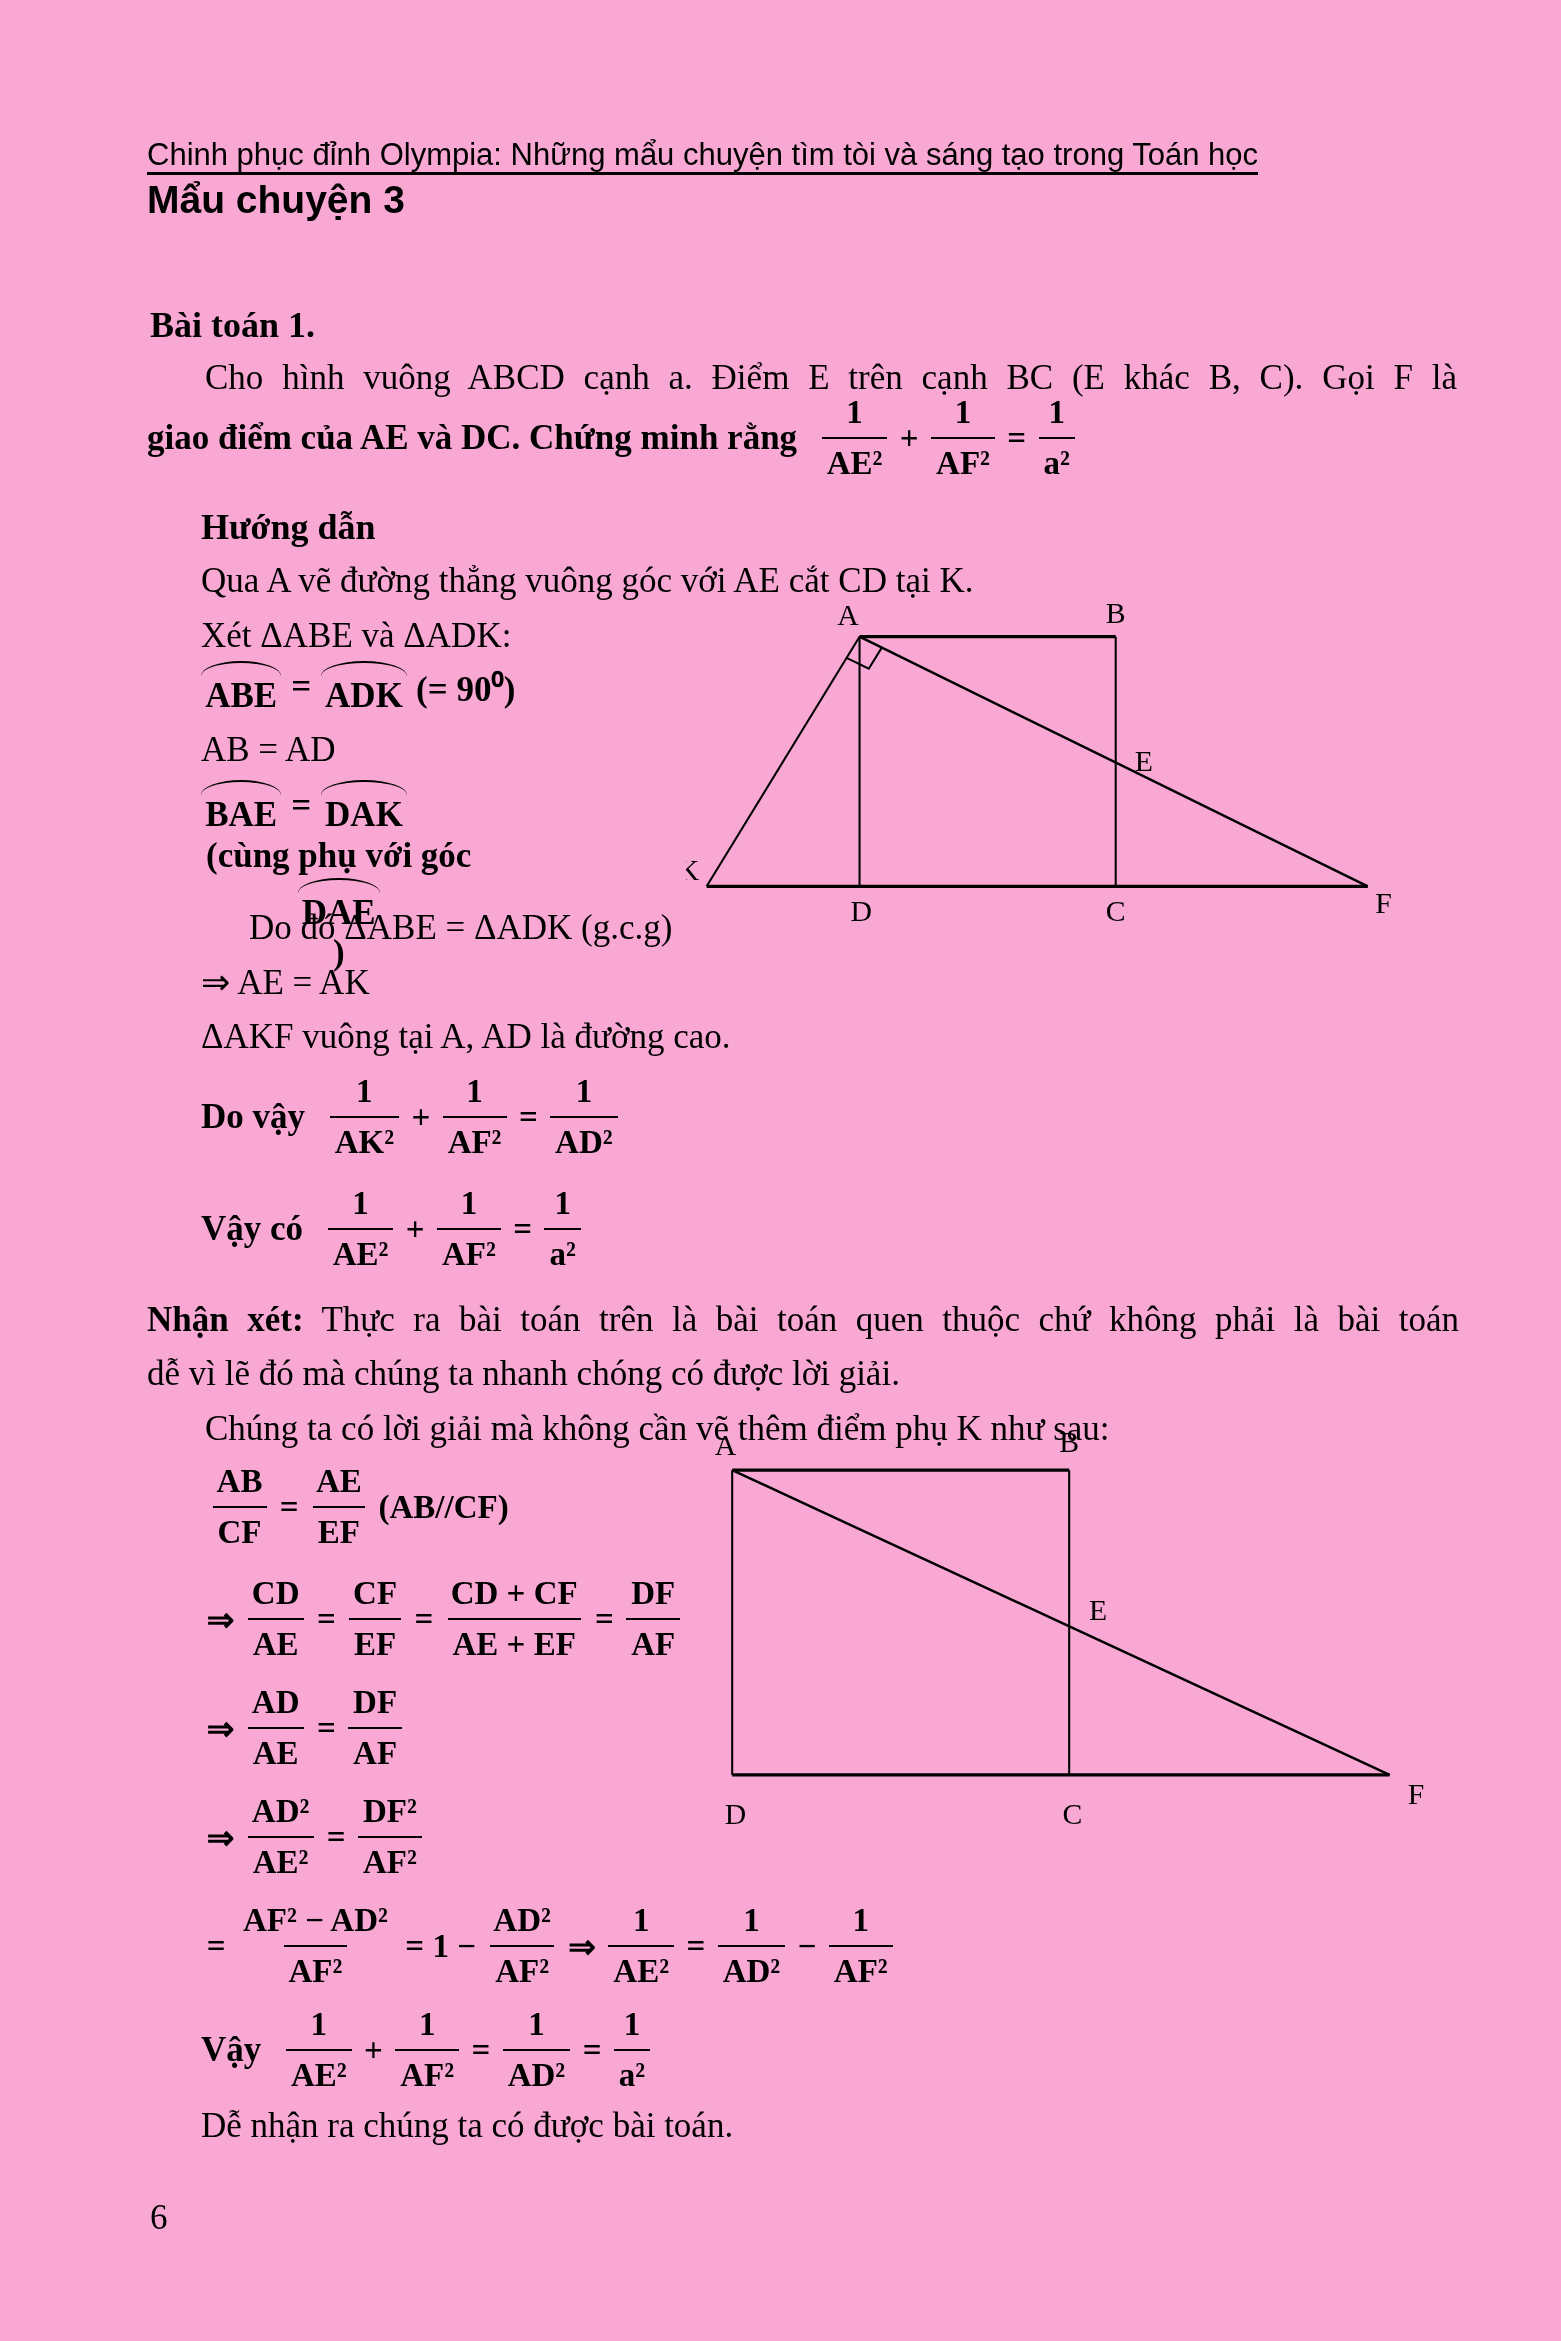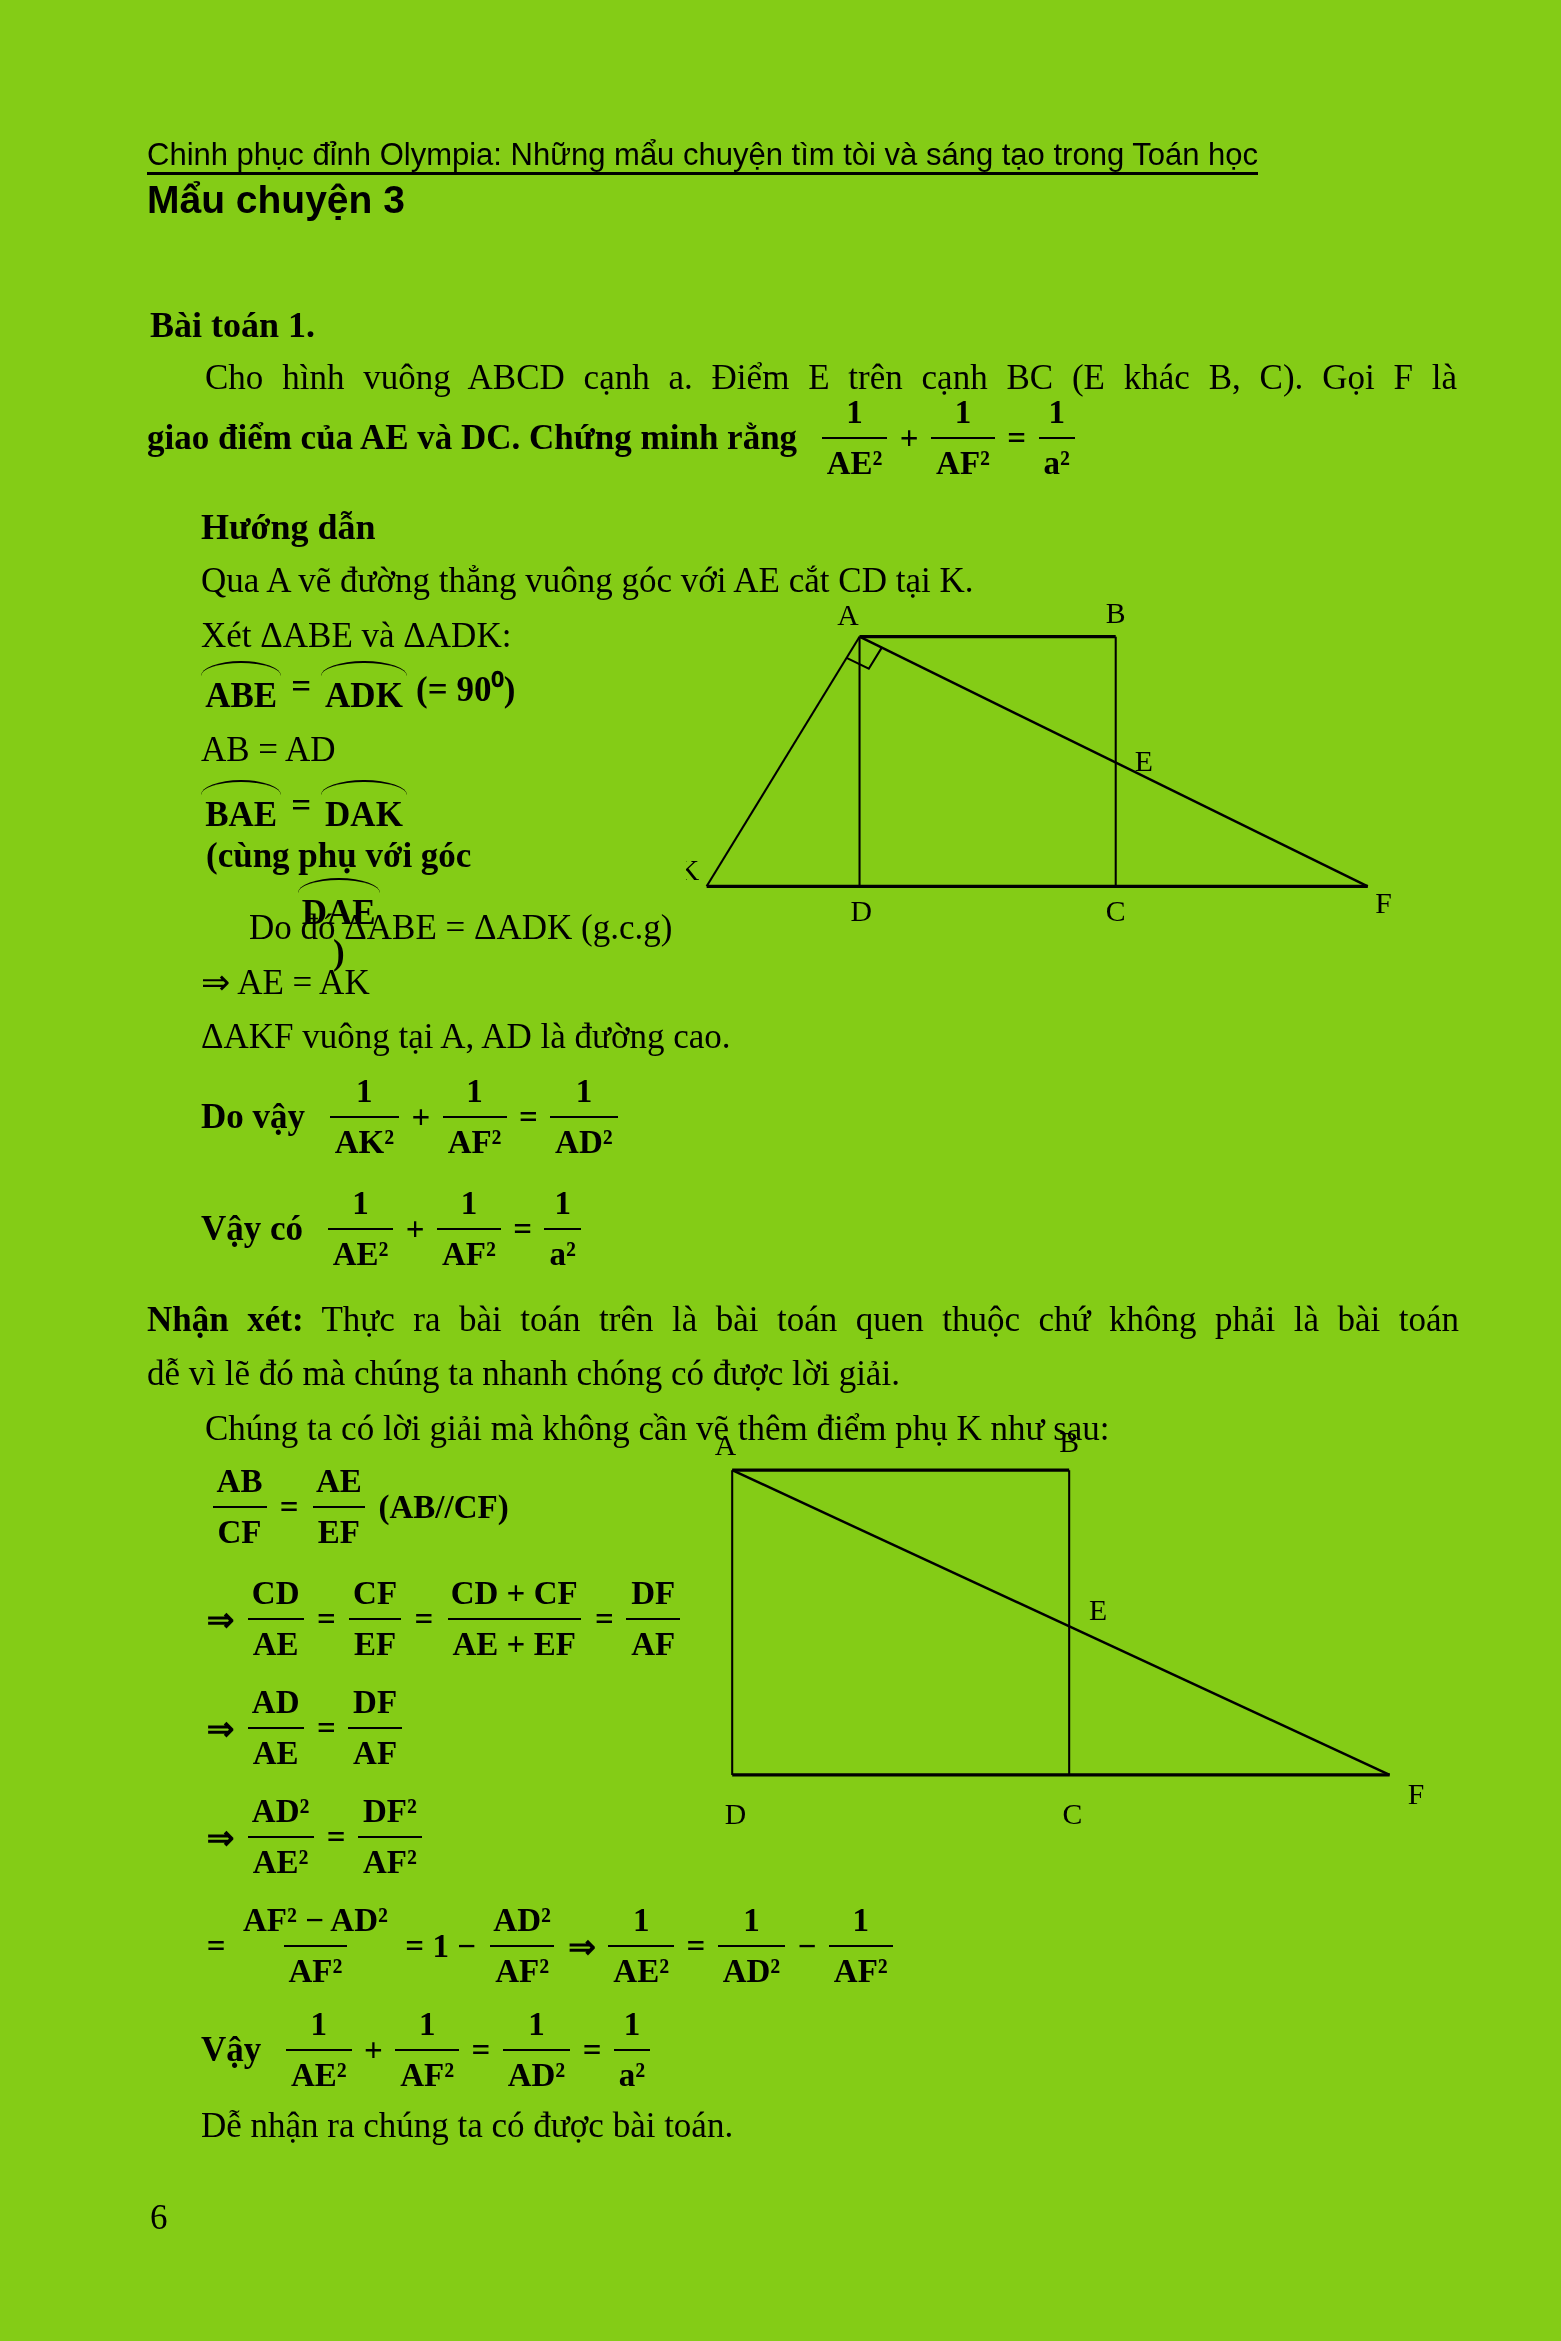--- a/index.html
+++ b/index.html
@@ -1,17 +1,17 @@
 <!DOCTYPE html>
 <html style="font-size:13.2px"><head>
 <meta charset="utf-8">
 <style>
   html,body { margin:0; padding:0; background:#e8e8e8; }
   .page {
-    position:relative; width:1561px; height:2342px; background:#84cc16;
+    position:relative; width:1561px; height:2342px; background:#f9a8d4;
     font-family:"Liberation Serif", serif; color:#000; overflow:hidden;
   }
   .abs { position:absolute; }
   .sans { font-family:"Liberation Sans", sans-serif; }
   .bold { font-weight:700; }
   .t42 { font-size:35px; line-height:1.2; }
   .t43b { font-size:36px; font-weight:700; }
   .header-line {
     font-size:31px;
     text-decoration:underline;

